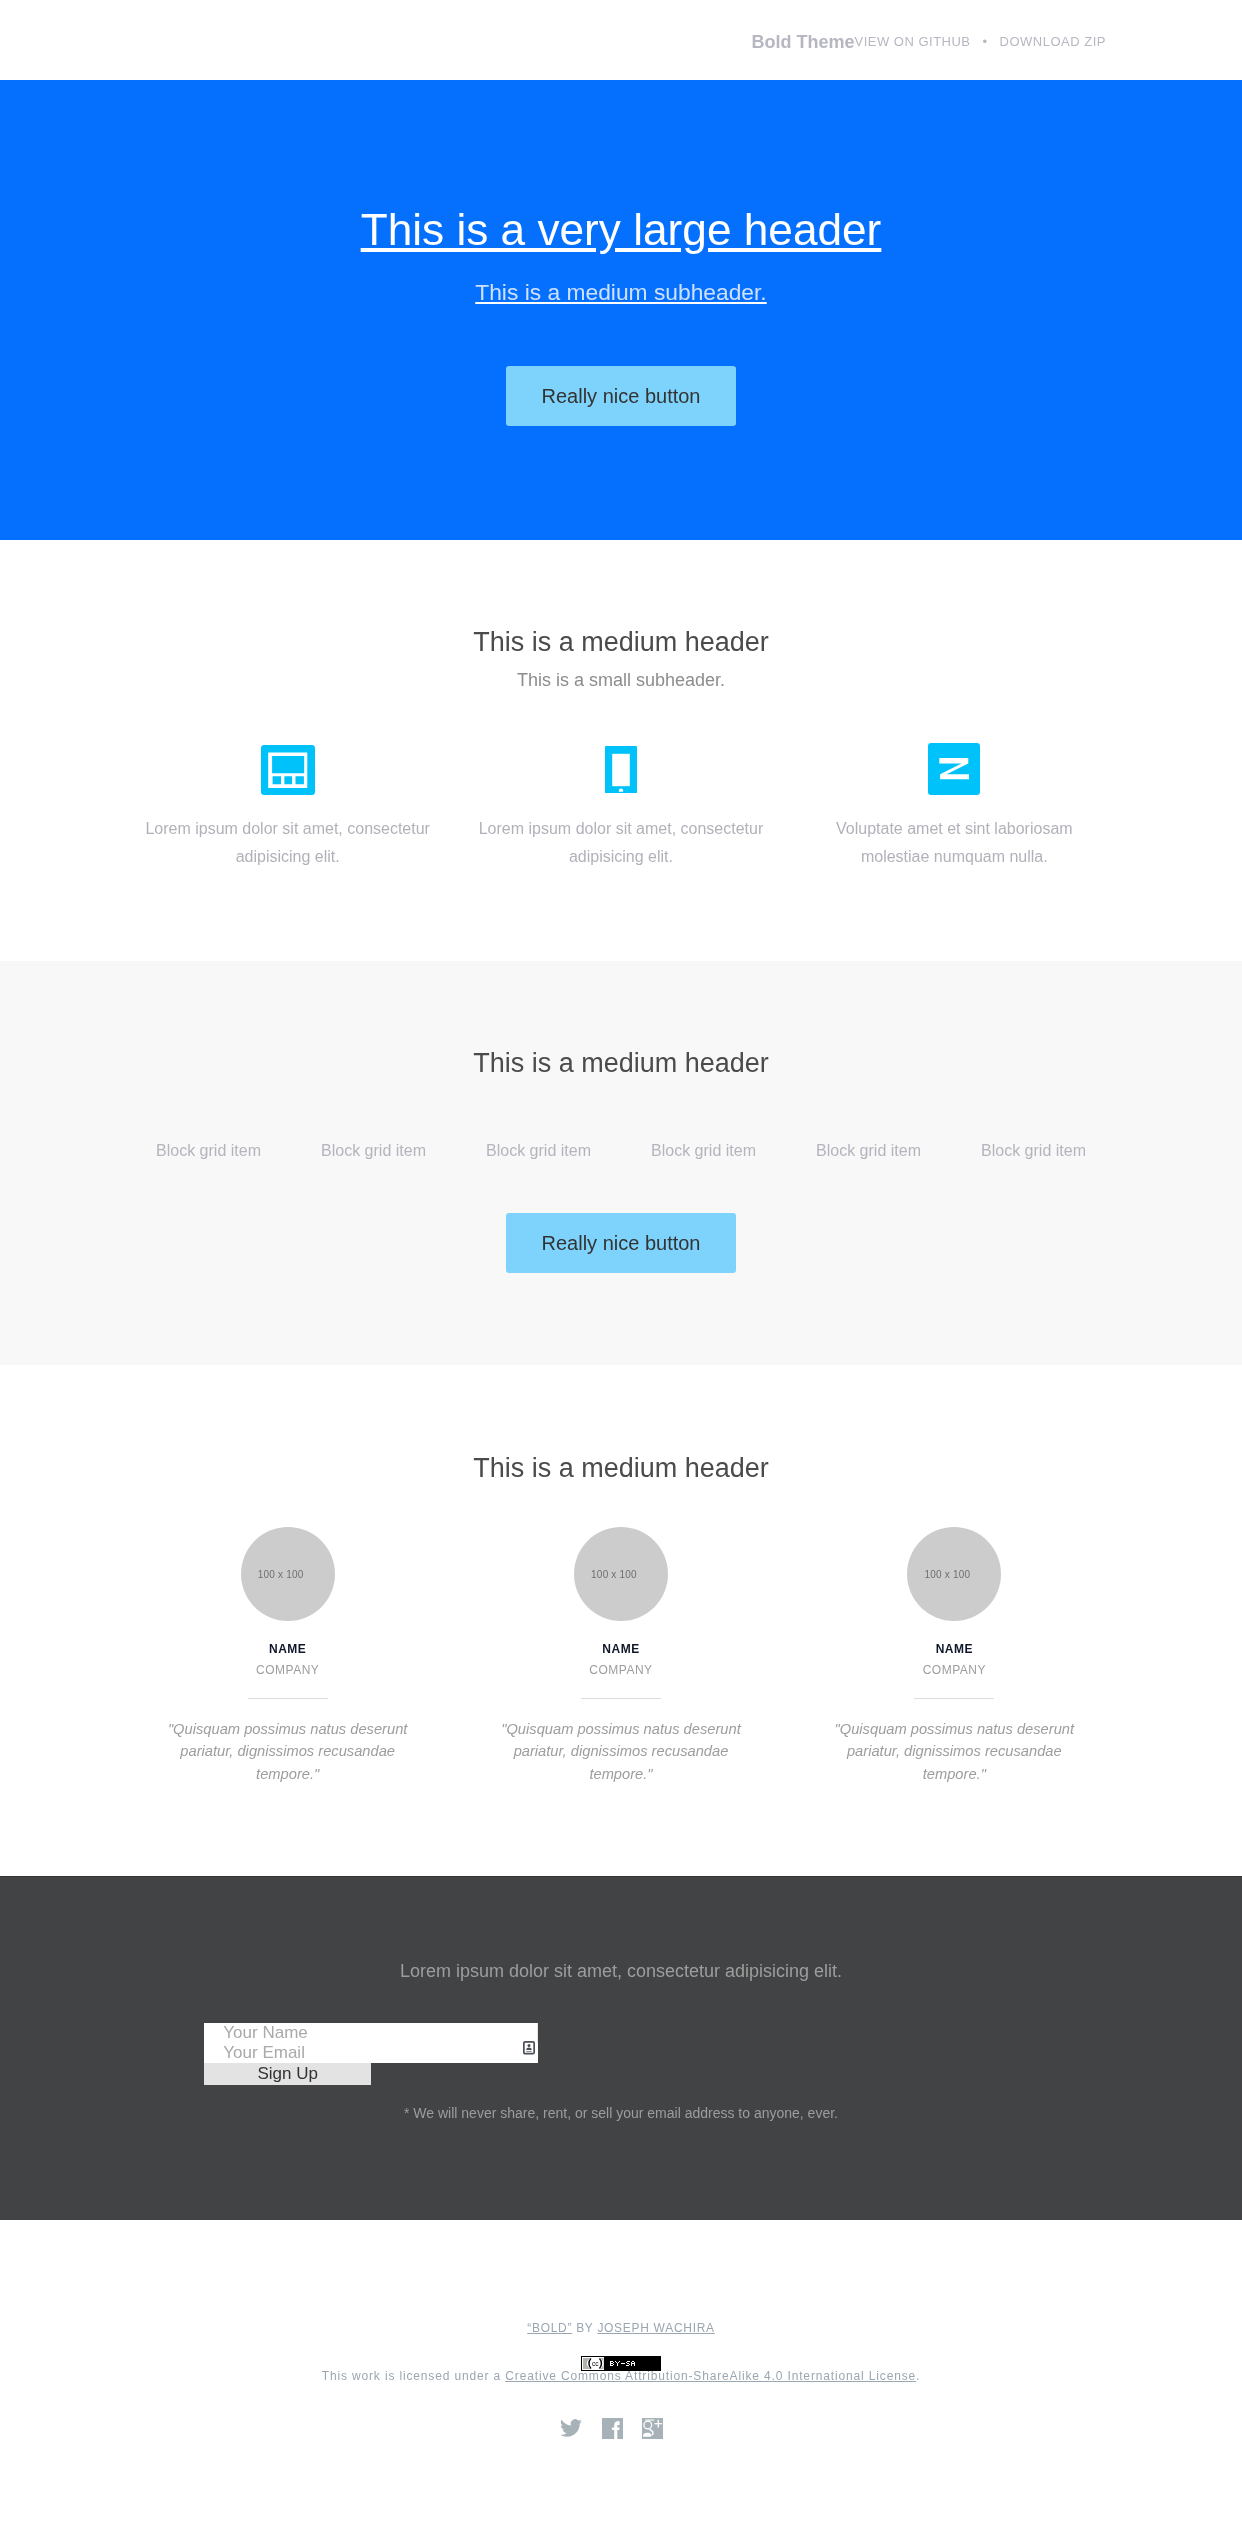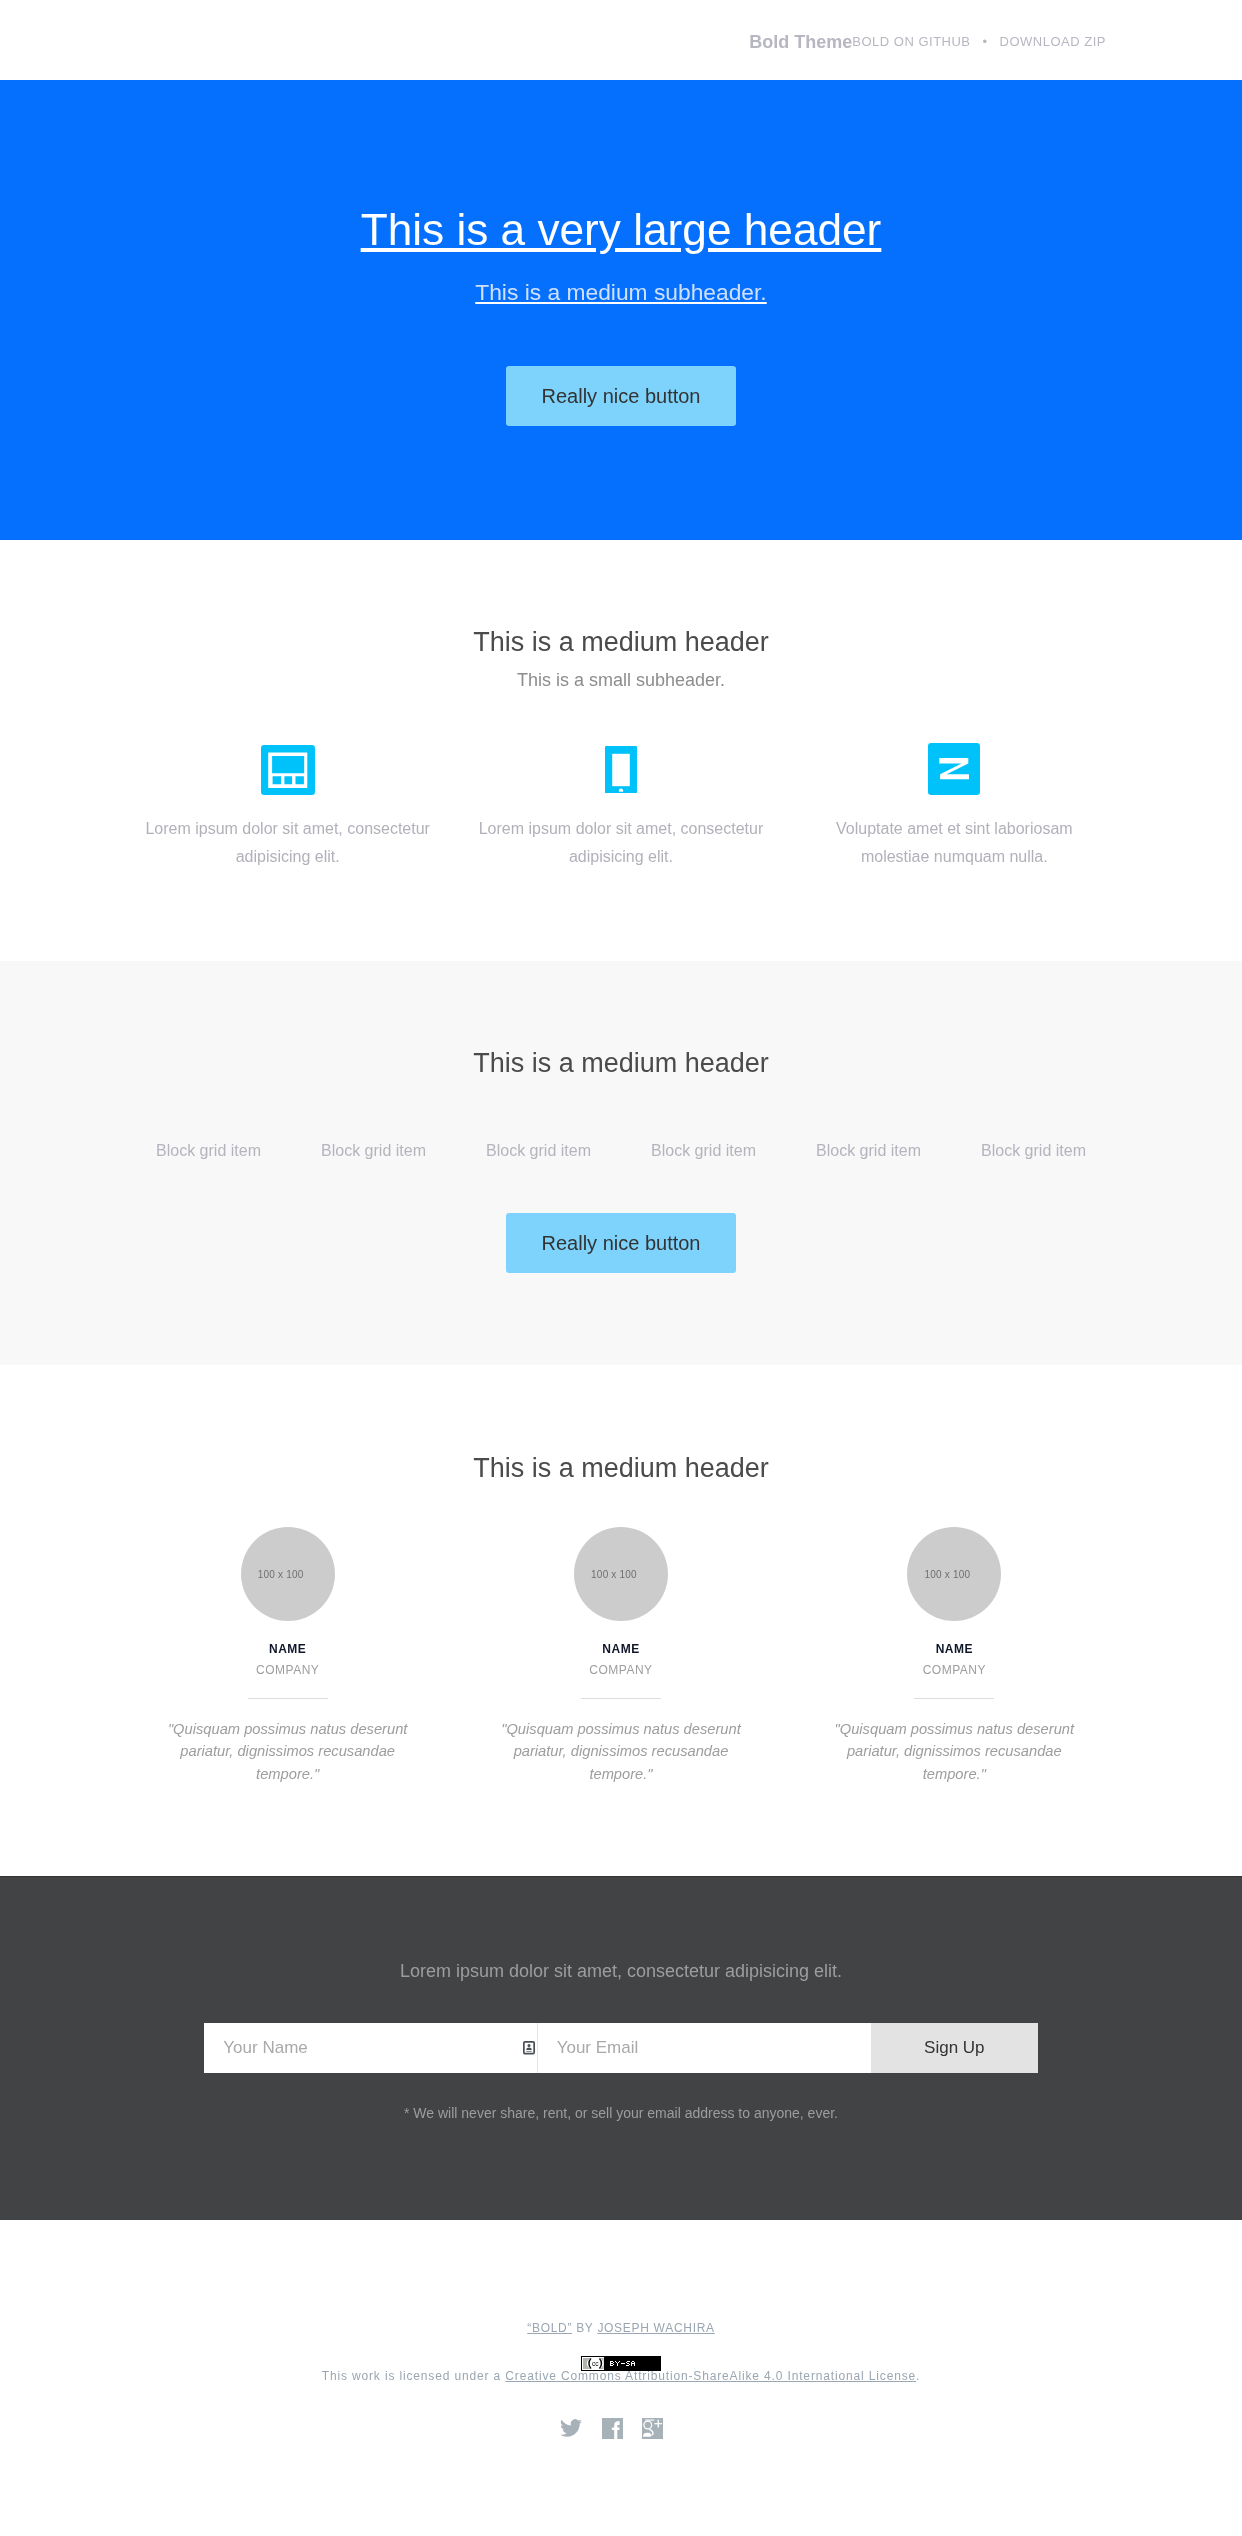--- a/index.html
+++ b/index.html
@@ -51,21 +51,21 @@
   .tname{margin:0;padding-top:22px;font-size:12px;font-weight:bold;letter-spacing:.5px;color:#0f172a;line-height:1;}
   .tcompany{margin:0;padding-top:9px;font-size:12px;letter-spacing:.5px;color:#9d9d9d;line-height:1;}
   .trule{width:80px;height:1px;background:#dcdcdc;margin:22px auto 0;}
   .tquote{margin:0 auto;padding-top:19px;font-size:14.7px;font-style:italic;color:#9d9d9d;line-height:22.4px;max-width:270px;}
   
   .signup{background:#424345;color:#9d9d9d;text-align:center;height:344px;padding-top:85px;
           border-top:1px solid #333;}
   .signup .lead{margin:0;font-size:18px;line-height:1;}
   .formrow{max-width:1000px;margin:0 auto;padding:0 15px;}
   .formwrap{width:833.33px;margin:0 auto;}
-  .form{display:flex;height:44px;margin-top:43px;position:relative;}
+  .form{display:flex;height:44px;margin-top:43px;position:relative;flex-direction:column;}
   .form input{border:0;font-size:17px;padding:0 19px;font-family:inherit;color:#555;outline:none;
               background:#fff;height:50px;}
   .form input::placeholder{color:#a9a9a9;opacity:1;}
   .fname{flex:0 0 40%;max-width:40%;border-right:1px solid #e4e4e4 !important;}
   .femail{flex:0 0 40%;max-width:40%;}
   .fbtn{flex:0 0 20%;max-width:20%;background:#e3e3e3;border:0;font-size:17px;font-family:inherit;
         color:#333;cursor:pointer;height:50px;}
   .autofill{position:absolute;left:319px;top:18px;line-height:0;}
   .note{margin:0;padding-top:39px;font-size:14px;line-height:1;}
   
@@ -77,21 +77,21 @@
   .social a{display:block;line-height:0;}
   .social a:first-child{margin-top:1px;}
   .pagepad{height:97px;}
 </style>
 </head>
 <body>
 
 <header class="site-header">
   <div class="row">
     <div class="brand">Bold Theme</div>
-    <nav class="topnav"><a href="#">BOLD ON GITHUB</a><span class="sep">•</span><a href="#">DOWNLOAD ZIP</a></nav>
+    <nav class="topnav"><a href="#">VIEW ON GITHUB</a><span class="sep">•</span><a href="#">DOWNLOAD ZIP</a></nav>
   </div>
 </header>
 
 <section class="hero">
   <h1>This is a very large header</h1>
   <p class="sub">This is a medium subheader.</p>
   <div class="btnwrap">
     <a class="btn" href="#">Really nice button</a>
   </div>
 </section>

